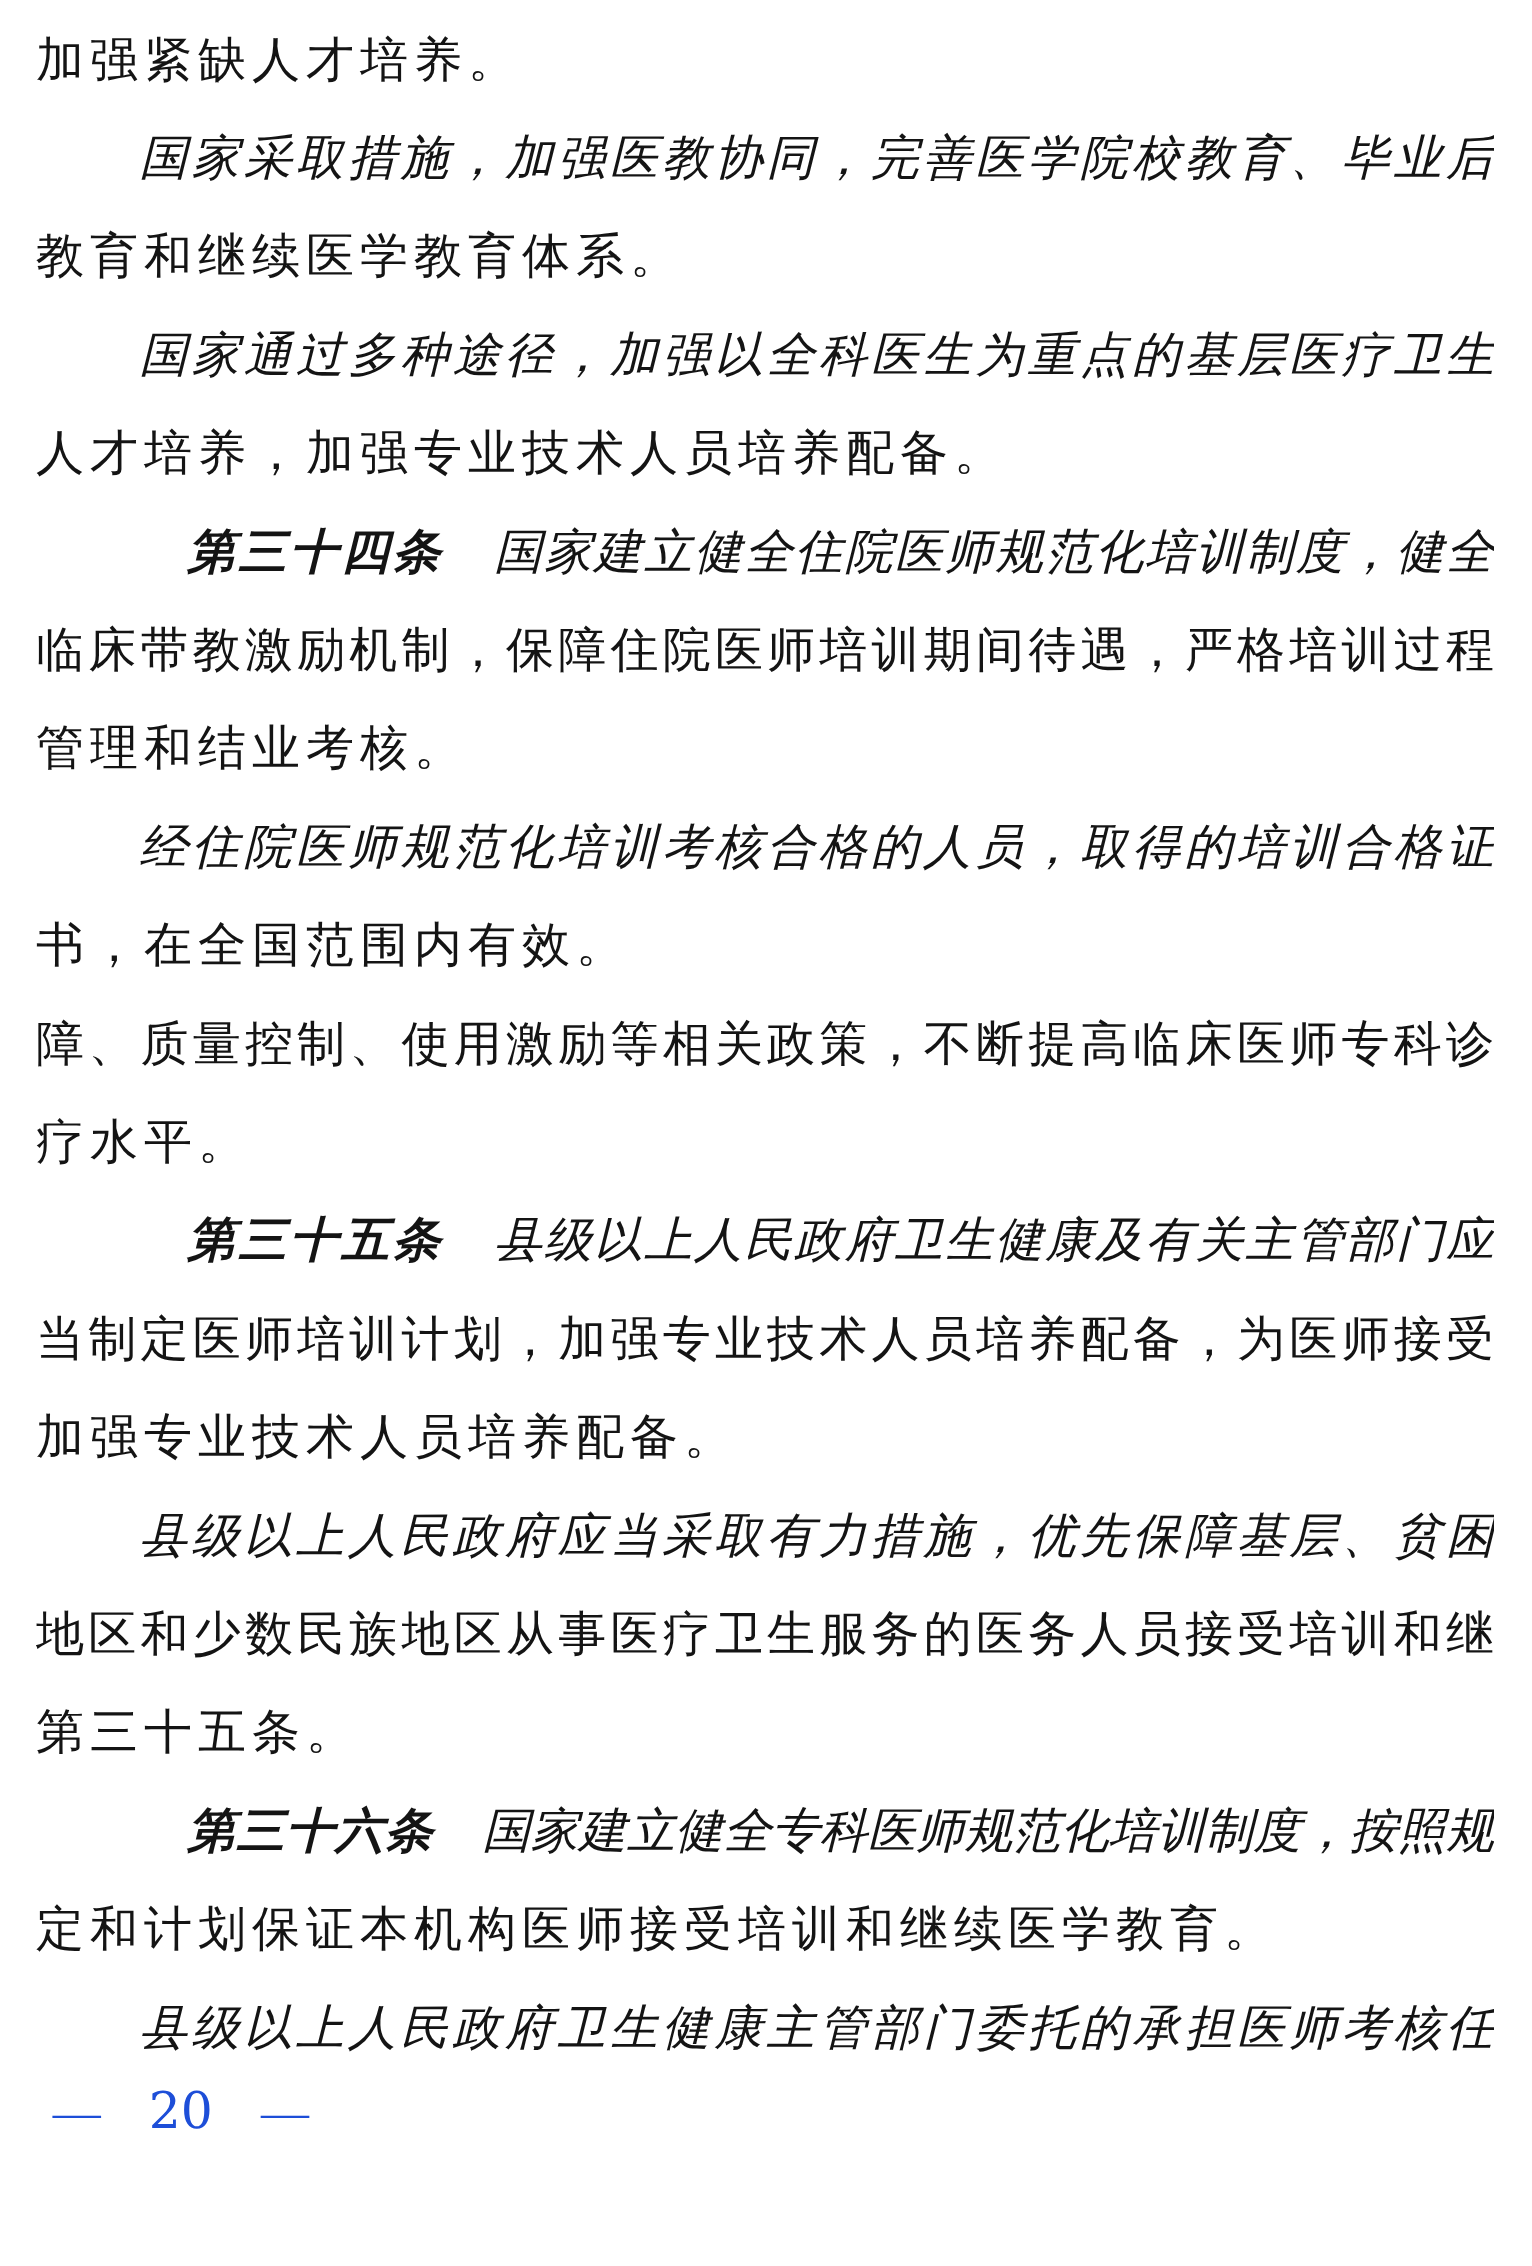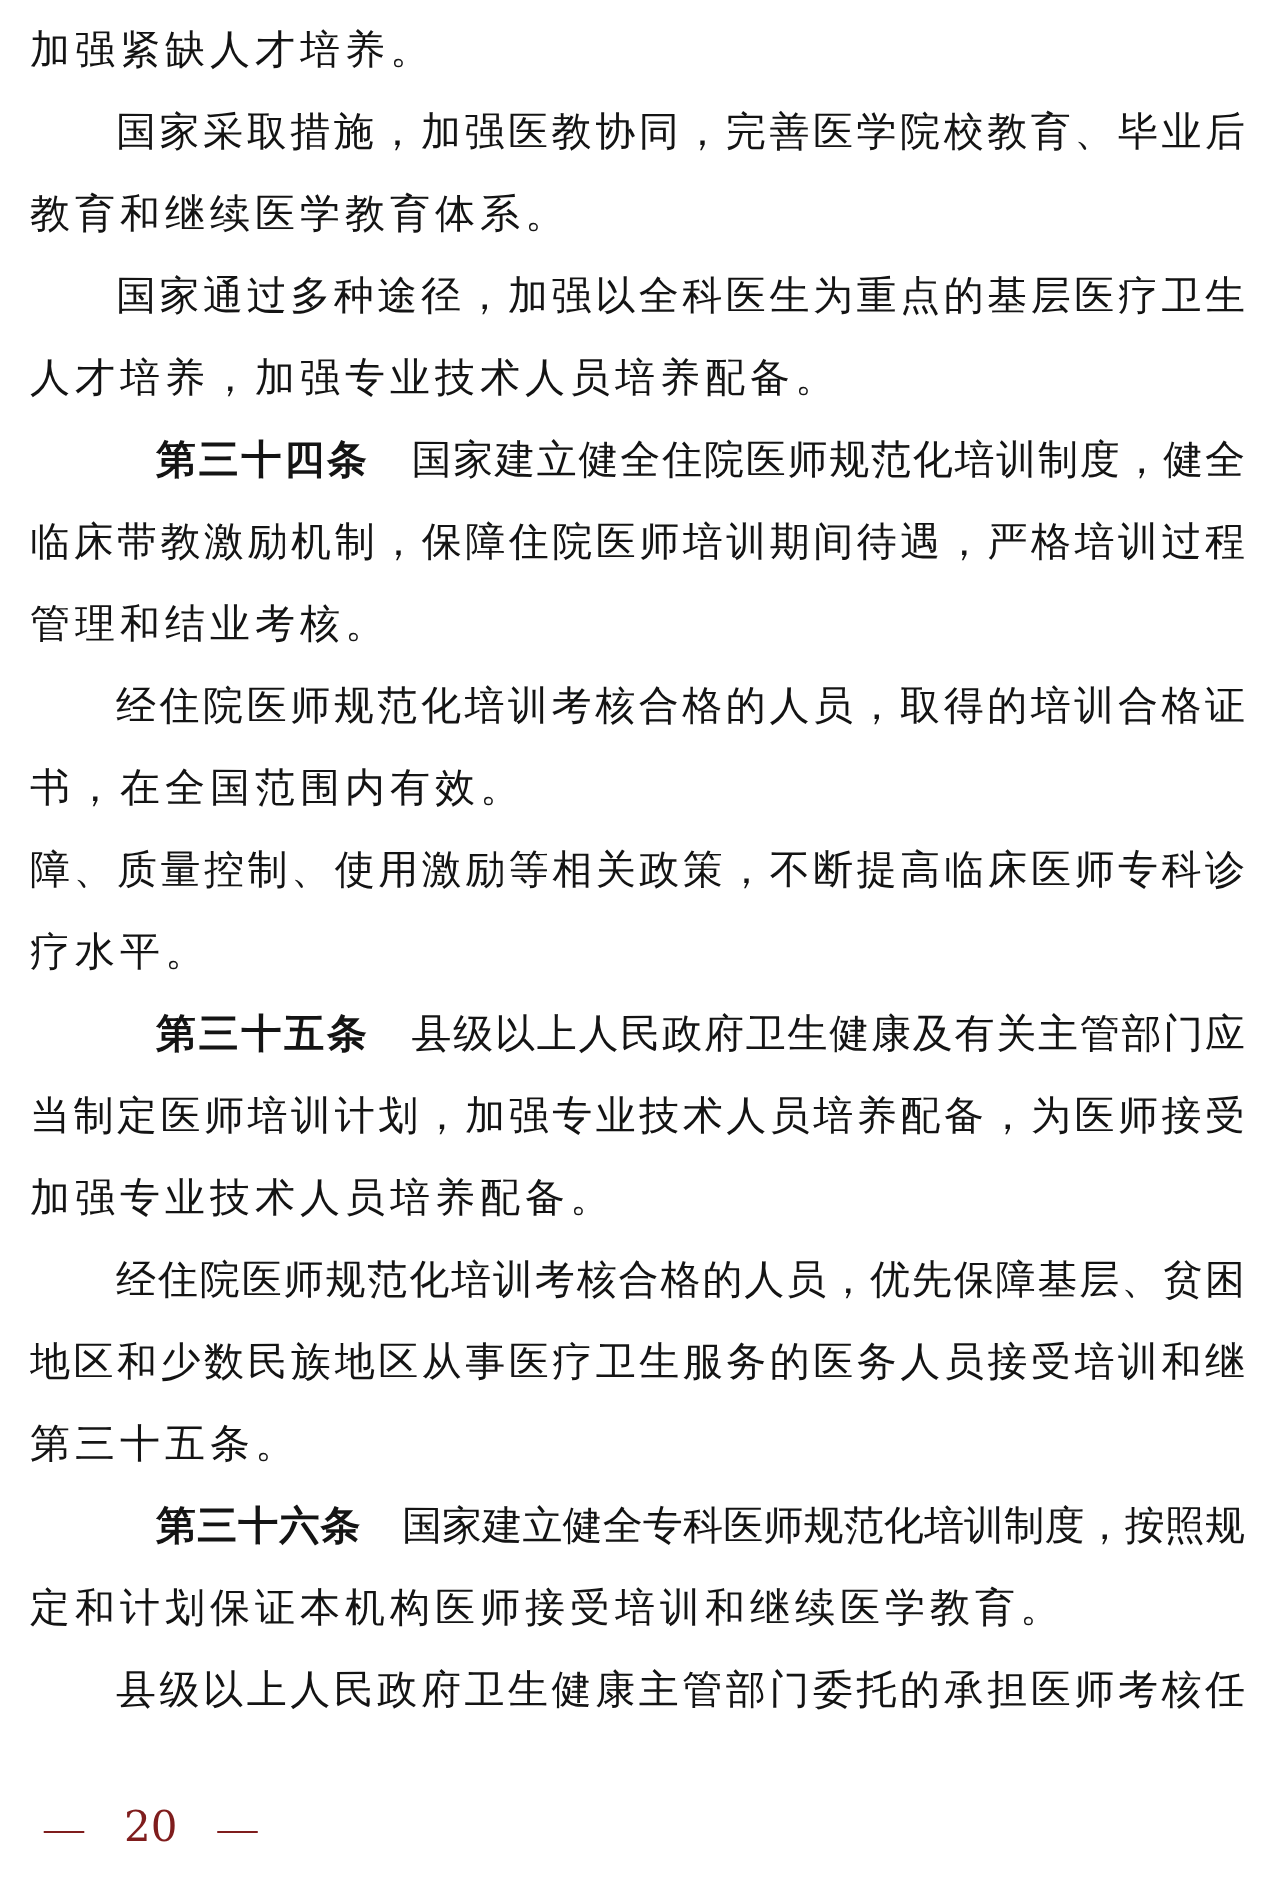--- a/index.html
+++ b/index.html
@@ -37,38 +37,39 @@
     overflow: hidden;
   }
   .line.justify {
     letter-spacing: 0;
     white-space: normal;
     text-align: justify;
     text-align-last: justify;
   }
   .line.indent {
     text-indent: 86px;
+    font-style: italic;
   }
   .article-num {
     font-weight: bold;
     letter-spacing: 1px;
     margin-left: 40px;
   }
   .article-gap {
     display: inline-block;
     width: 40px;
   }
   .footer {
     position: absolute;
     left: 44px;
-    top: 1797px;
+    top: 1729px;
     height: 60px;
     line-height: 60px;
     font-size: 40px;
-    color: #7f1d1d;
+    color: #1d4ed8;
     white-space: nowrap;
   }
   .footer .dash {
     display: inline-block;
     letter-spacing: 0;
   }
   .footer .pagenum {
     display: inline-block;
     margin: 0 30px;
     font-family: "DejaVu Serif", serif;
@@ -88,21 +89,21 @@
       <div class="line indent justify"><span class="article-num">第三十四条</span><span class="article-gap"></span><span>国家建立健全住院医师规范化培训制度，健全</span></div>
       <div class="line justify"><span>临床带教激励机制，保障住院医师培训期间待遇，严格培训过程</span></div>
       <div class="line"><span>管理和结业考核。</span></div>
       <div class="line indent justify"><span>经住院医师规范化培训考核合格的人员，取得的培训合格证</span></div>
       <div class="line"><span>书，在全国范围内有效。</span></div>
       <div class="line justify"><span>障、质量控制、使用激励等相关政策，不断提高临床医师专科诊</span></div>
       <div class="line"><span>疗水平。</span></div>
       <div class="line indent justify"><span class="article-num">第三十五条</span><span class="article-gap"></span><span>县级以上人民政府卫生健康及有关主管部门应</span></div>
       <div class="line justify"><span>当制定医师培训计划，加强专业技术人员培养配备，为医师接受</span></div>
       <div class="line"><span>加强专业技术人员培养配备。</span></div>
-      <div class="line indent justify"><span>经住院医师规范化培训考核合格的人员，优先保障基层、贫困</span></div>
+      <div class="line indent justify"><span>县级以上人民政府应当采取有力措施，优先保障基层、贫困</span></div>
       <div class="line justify"><span>地区和少数民族地区从事医疗卫生服务的医务人员接受培训和继</span></div>
       <div class="line"><span>第三十五条。</span></div>
       <div class="line indent justify"><span class="article-num">第三十六条</span><span class="article-gap"></span><span>国家建立健全专科医师规范化培训制度，按照规</span></div>
       <div class="line"><span>定和计划保证本机构医师接受培训和继续医学教育。</span></div>
       <div class="line indent justify"><span>县级以上人民政府卫生健康主管部门委托的承担医师考核任</span></div>
     </div>
   <div class="footer">
     <span class="dash">—</span>
     <span class="pagenum">20</span>
     <span class="dash">—</span>

